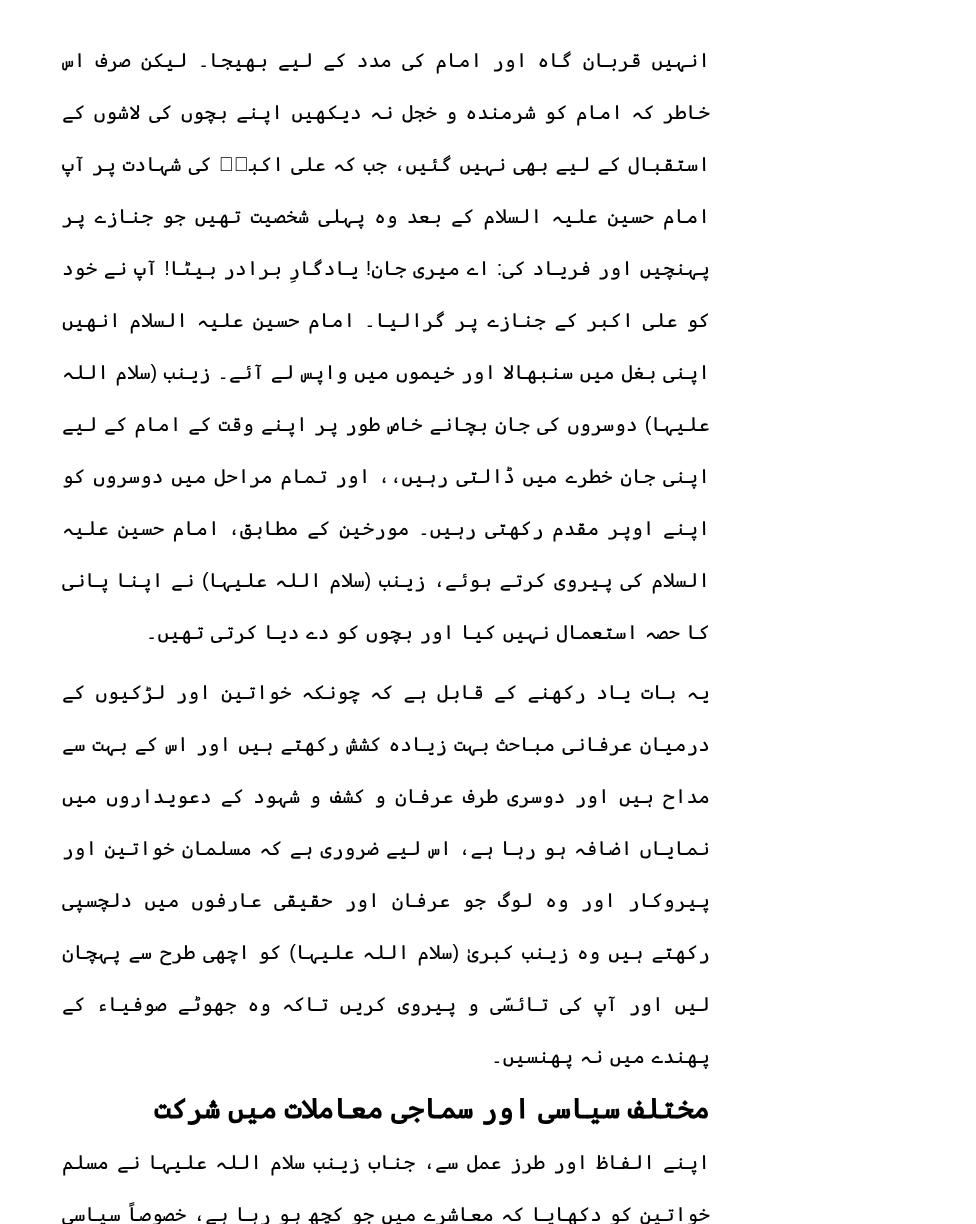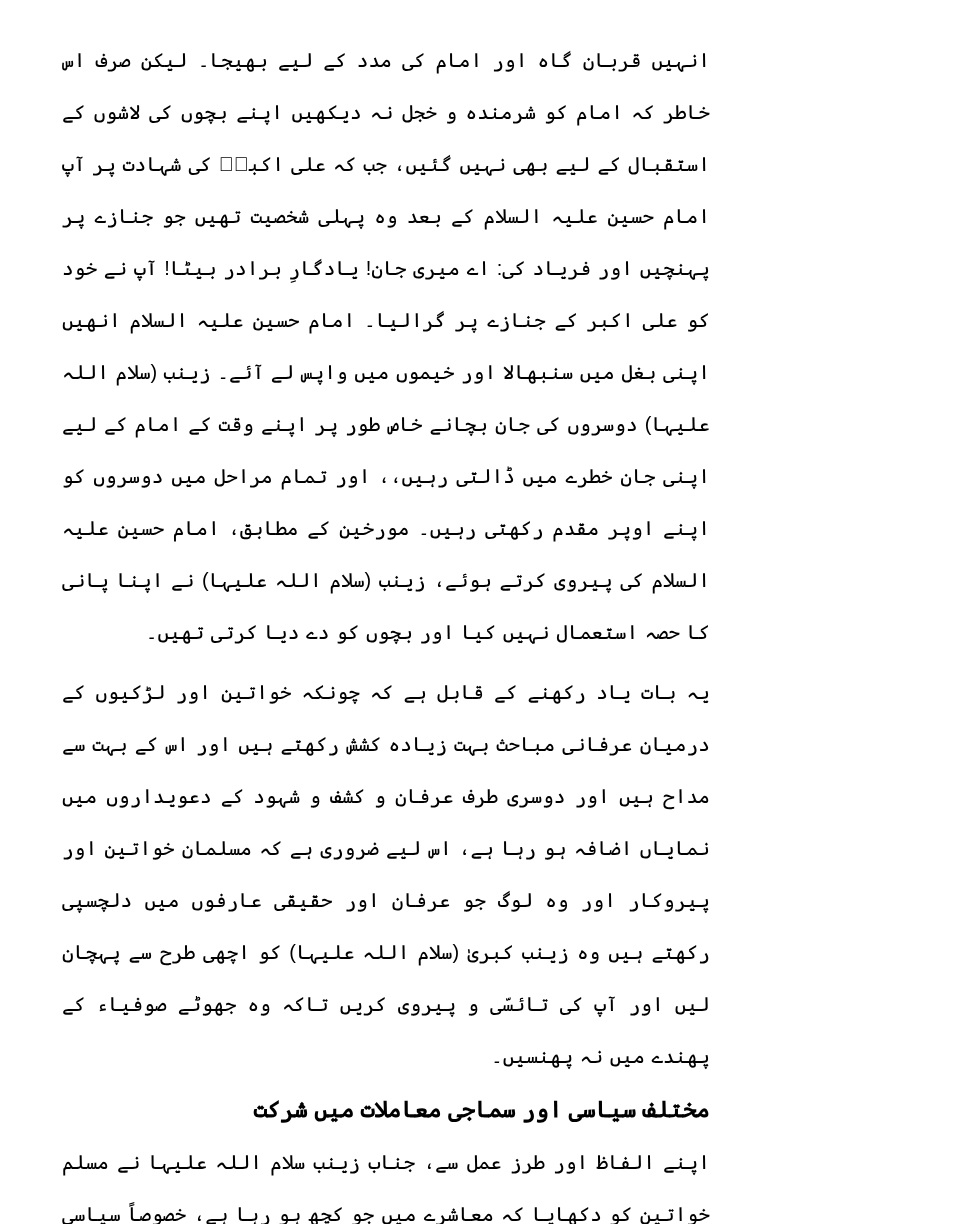--- a/index.html
+++ b/index.html
@@ -22,21 +22,21 @@
     font-family: Liberation Sans, sans-serif;
     font-size: 20px;
     line-height: 52px;
     text-align: justify;
   }
   .para {
     margin: 0 0 8px 0;
     word-spacing: 1px;
   }
   .heading {
-    font-size: 23px;
+    font-size: 28px;
     font-weight: bold;
     line-height: 38px;
     margin: 4px 0 8px 0;
     text-align: right;
   }
 </style>
 </head>
 <body>
 
 <main class="page" dir="rtl" lang="ur">

